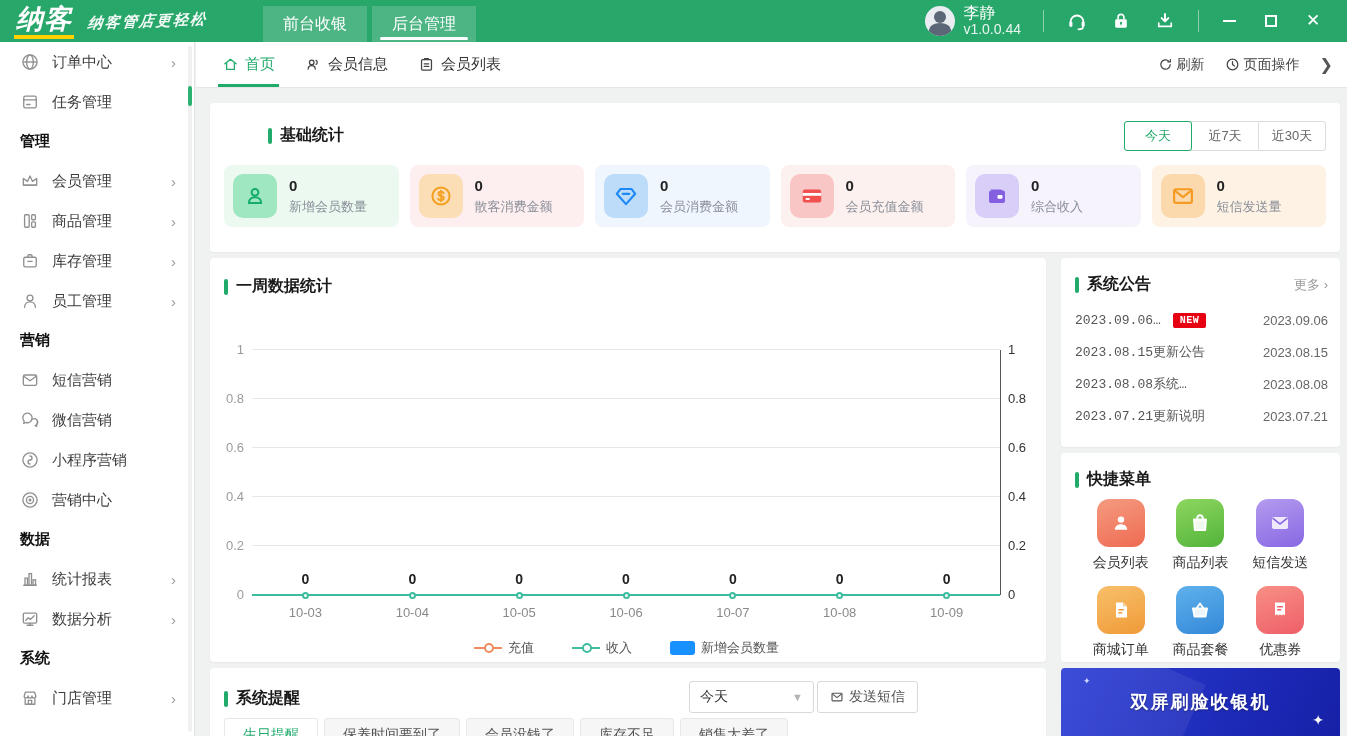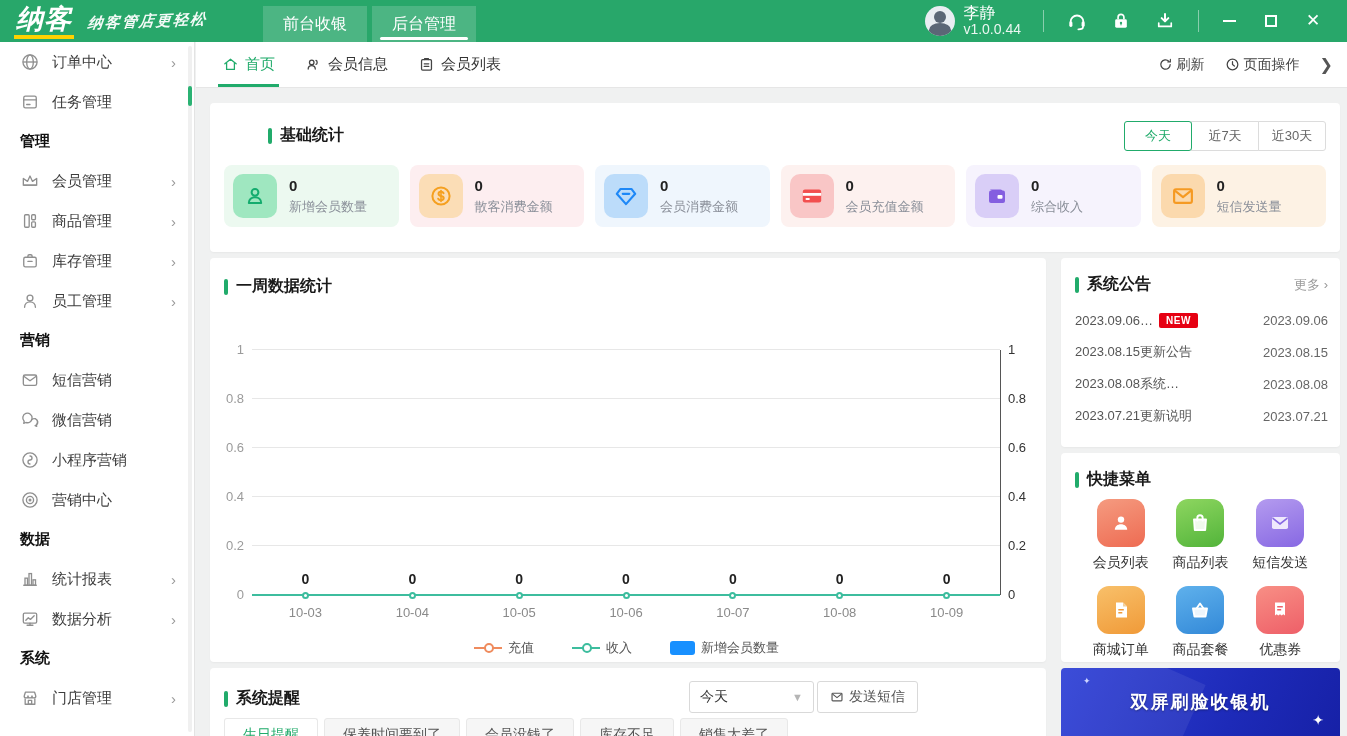--- a/index.html
+++ b/index.html
@@ -109,21 +109,21 @@
   .rem-tabs { position:absolute; left:14px; top:50px; display:flex; gap:6px; }
   .rem-tab { height:34px; padding:0 18px; background:#f6f6f6; border:1px solid #e8e8e8; border-radius:3px 3px 0 0; font-size:14px; color:#555; display:flex; align-items:center; cursor:pointer; white-space:nowrap; }
   .rem-tab.active { background:#fff; color:#21ab6b; border-bottom-color:#fff; }
 
   
   .card-ann { left:865px; top:170px; width:279px; height:189px; }
   .card-ann .sec-title { position:absolute; left:14px; top:16px; }
   .ann-more { position:absolute; right:12px; top:18px; font-size:13px; color:#999; cursor:pointer; }
   .ann-list { position:absolute; left:14px; right:12px; top:46px; }
   .ann-row { display:flex; align-items:center; height:32px; font-size:13px; color:#555; }
-  .ann-title { display:flex; align-items:flex-start; gap:6px; flex:1; overflow:hidden; white-space:nowrap; }
+  .ann-title { display:flex; align-items:flex-start; gap:12px; flex:1; overflow:hidden; white-space:nowrap;font-family:Liberation Mono, monospace; }
   .badge-new { background:#e60012; color:#fff; font-size:10px; font-weight:bold; padding:2px 7px; border-radius:2px; letter-spacing:.5px; }
   .ann-date { color:#666; margin-left:8px; }
 
   .card-quick { left:865px; top:365px; width:279px; height:209px; }
   .card-quick .sec-title { position:absolute; left:14px; top:16px; }
   .quick-grid { position:absolute; left:20px; right:20px; top:46px; display:grid; grid-template-columns:repeat(3,1fr); row-gap:14px; }
   .quick-item { display:flex; flex-direction:column; align-items:center; cursor:pointer; }
   .q-tile { width:48px; height:48px; border-radius:12px; display:flex; align-items:center; justify-content:center; }
   .q-lab { font-size:14px; color:#333; margin-top:7px; white-space:nowrap; }
   .q0 { background:linear-gradient(160deg,#f59b80,#ee6b52); }

